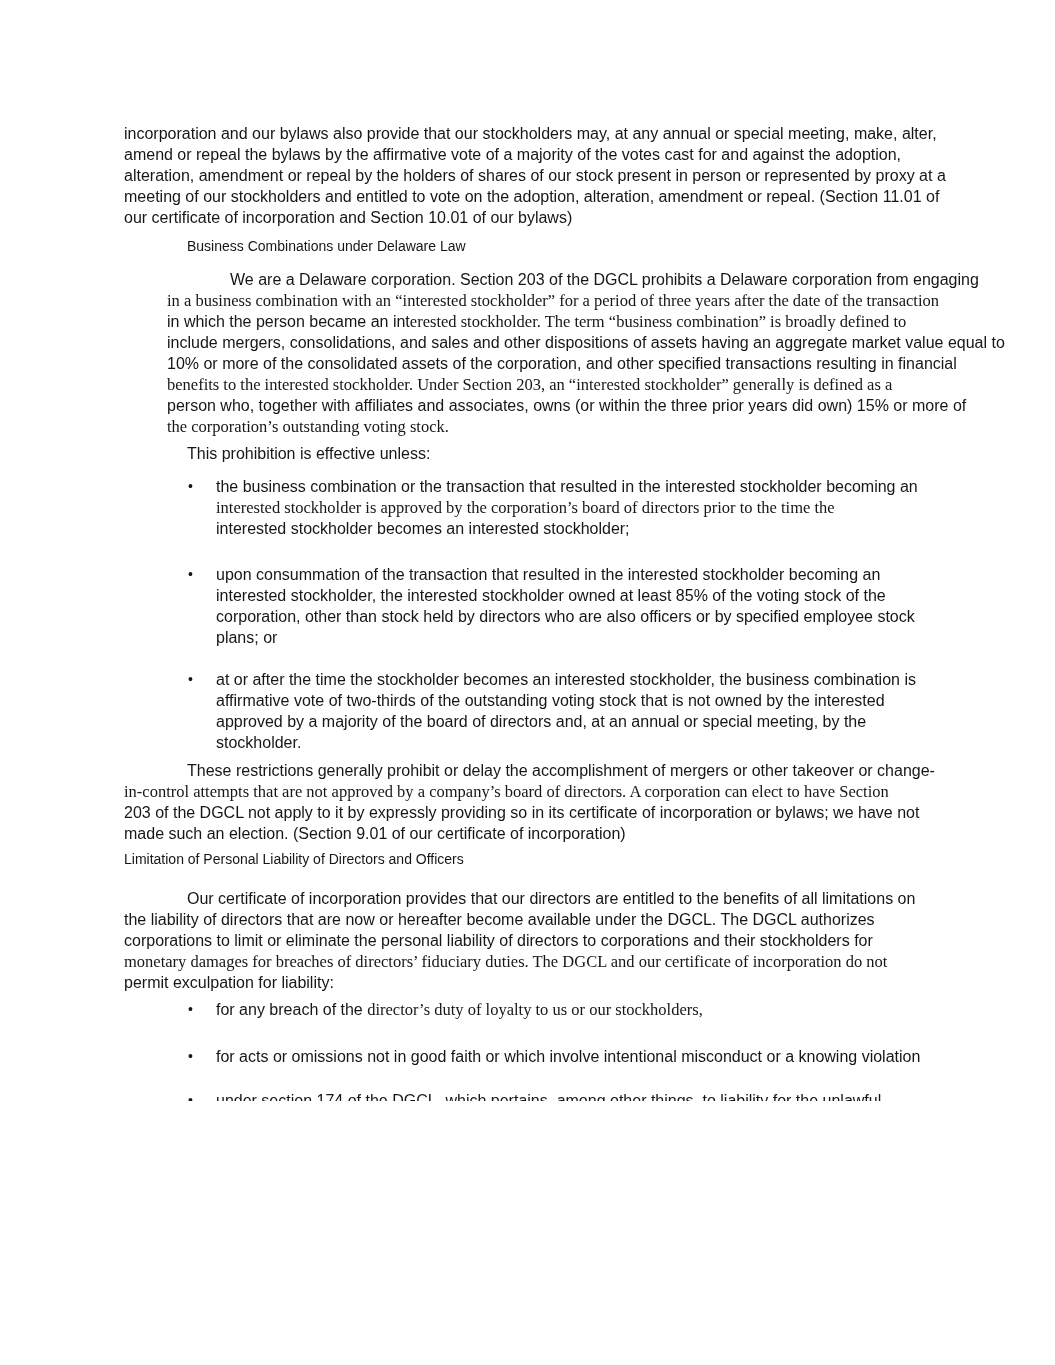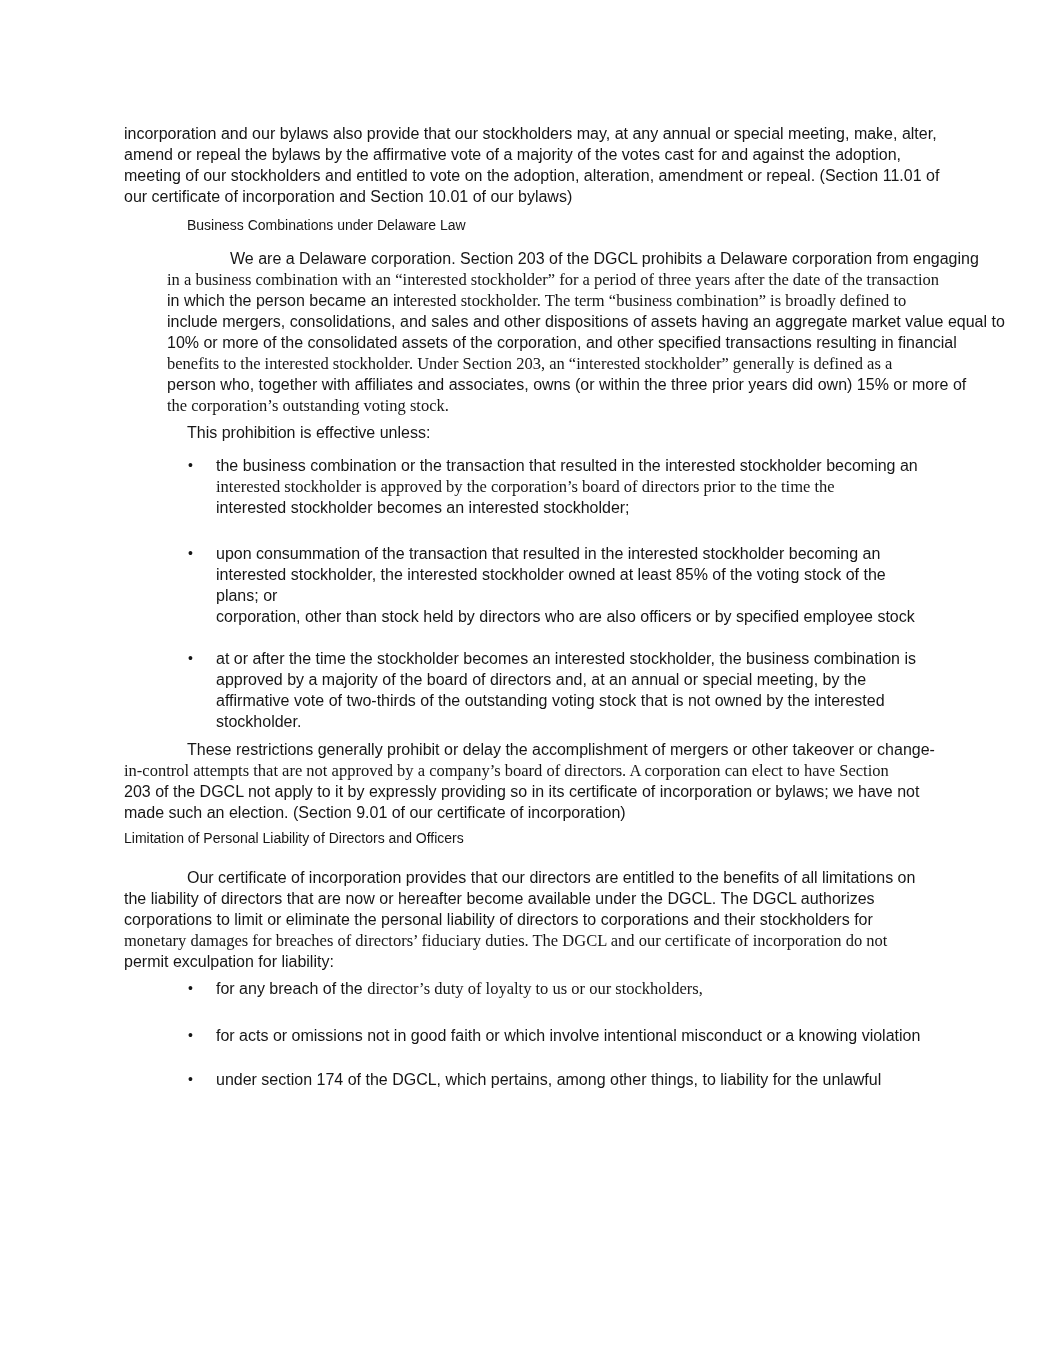--- a/index.html
+++ b/index.html
@@ -54,20 +54,21 @@
   }
 </style>
 </head>
 <body>
 
 <div class="page">
   <main class="doc">
       <div class="block para b0">
         <div class="ln"><span class="sans">incorporation and our bylaws also provide that our stockholders may, at any annual or special meeting, make, alter,</span></div>
         <div class="ln"><span class="sans">amend or repeal the bylaws by the affirmative vote of a majority of the votes cast for and against the adoption,</span></div>
+        <div class="ln"><span class="sans">alteration, amendment or repeal by the holders of shares of our stock present in person or represented by proxy at a</span></div>
         <div class="ln"><span class="sans">meeting of our stockholders and entitled to vote on the adoption, alteration, amendment or repeal. (Section 11.01 of</span></div>
         <div class="ln"><span class="sans">our certificate of incorporation and Section 10.01 of our bylaws)</span></div>
       </div>
       <div class="block heading b1 indent">
         <div class="ln"><span class="sans">Business Combinations under Delaware Law</span></div>
       </div>
       <div class="block para b2 indent">
         <div class="ln"><span class="sans">We are a Delaware corporation. Section 203 of the DGCL prohibits a Delaware corporation from engaging</span></div>
         <div class="ln"><span class="serif">in a business combination with an “interested stockholder” for a period of three years after the date of the transaction</span></div>
         <div class="ln"><span class="sans">in which the person became an int</span><span class="serif">erested stockholder. The term “business combination” is broadly defined to</span></div>
@@ -83,28 +84,28 @@
       <div class="block bullet b4">
         <span class="marker">•</span>
         <div class="ln"><span class="sans">the business combination or the transaction that resulted in the interested stockholder becoming an</span></div>
         <div class="ln"><span class="serif">interested stockholder is approved by the corporation’s board of directors prior to the time the</span></div>
         <div class="ln"><span class="sans">interested stockholder becomes an interested stockholder;</span></div>
       </div>
       <div class="block bullet b5">
         <span class="marker">•</span>
         <div class="ln"><span class="sans">upon consummation of the transaction that resulted in the interested stockholder becoming an</span></div>
         <div class="ln"><span class="sans">interested stockholder, the interested stockholder owned at least 85% of the voting stock of the</span></div>
+        <div class="ln"><span class="sans">corporation, other than stock held by directors who are also officers or by specified employee stock</span></div>
         <div class="ln"><span class="sans">plans; or</span></div>
-        <div class="ln"><span class="sans">corporation, other than stock held by directors who are also officers or by specified employee stock</span></div>
       </div>
       <div class="block bullet b6">
         <span class="marker">•</span>
         <div class="ln"><span class="sans">at or after the time the stockholder becomes an interested stockholder, the business combination is</span></div>
+        <div class="ln"><span class="sans">affirmative vote of two-thirds of the outstanding voting stock that is not owned by the interested</span></div>
         <div class="ln"><span class="sans">approved by a majority of the board of directors and, at an annual or special meeting, by the</span></div>
-        <div class="ln"><span class="sans">affirmative vote of two-thirds of the outstanding voting stock that is not owned by the interested</span></div>
         <div class="ln"><span class="sans">stockholder.</span></div>
       </div>
       <div class="block para b7 indent">
         <div class="ln"><span class="sans">These restrictions generally prohibit or delay the accomplishment of mergers or other takeover or change-</span></div>
         <div class="ln"><span class="serif">in-control attempts that are not approved by a company’s board of directors. A corporation can elect to have Section</span></div>
         <div class="ln"><span class="sans">203 of the DGCL not apply to it by expressly providing so in its certificate of incorporation or bylaws; we have not</span></div>
         <div class="ln"><span class="sans">made such an election. (Section 9.01 of our certificate of incorporation)</span></div>
       </div>
       <div class="block heading b8">
         <div class="ln"><span class="sans">Limitation of Personal Liability of Directors and Officers</span></div>

